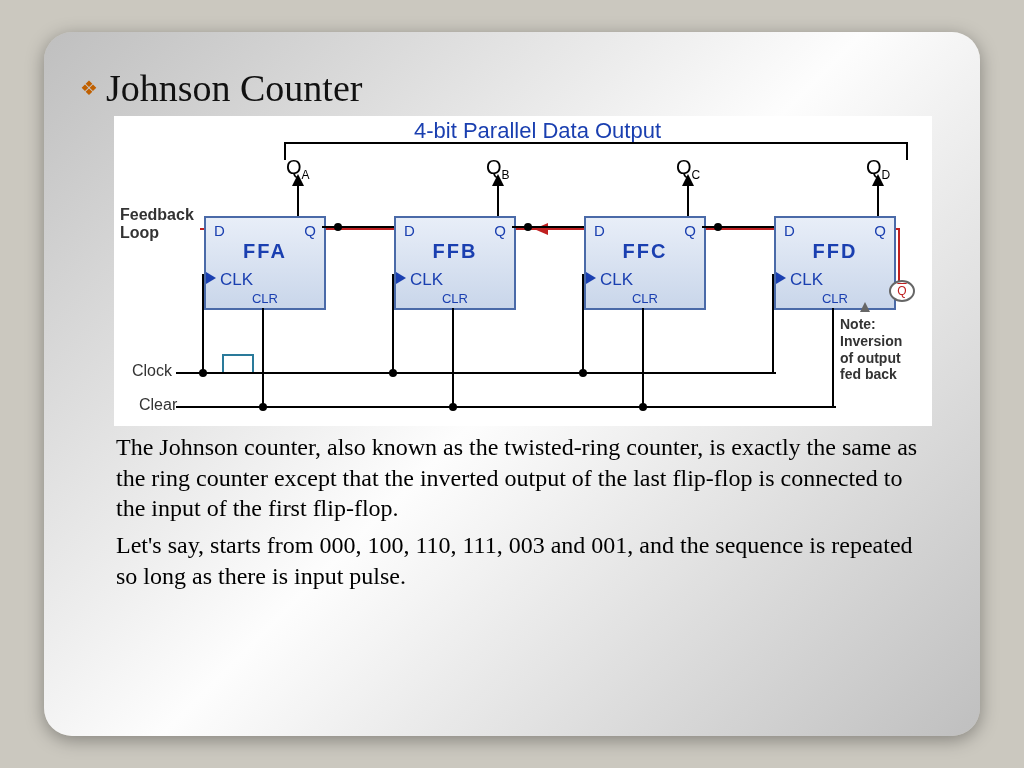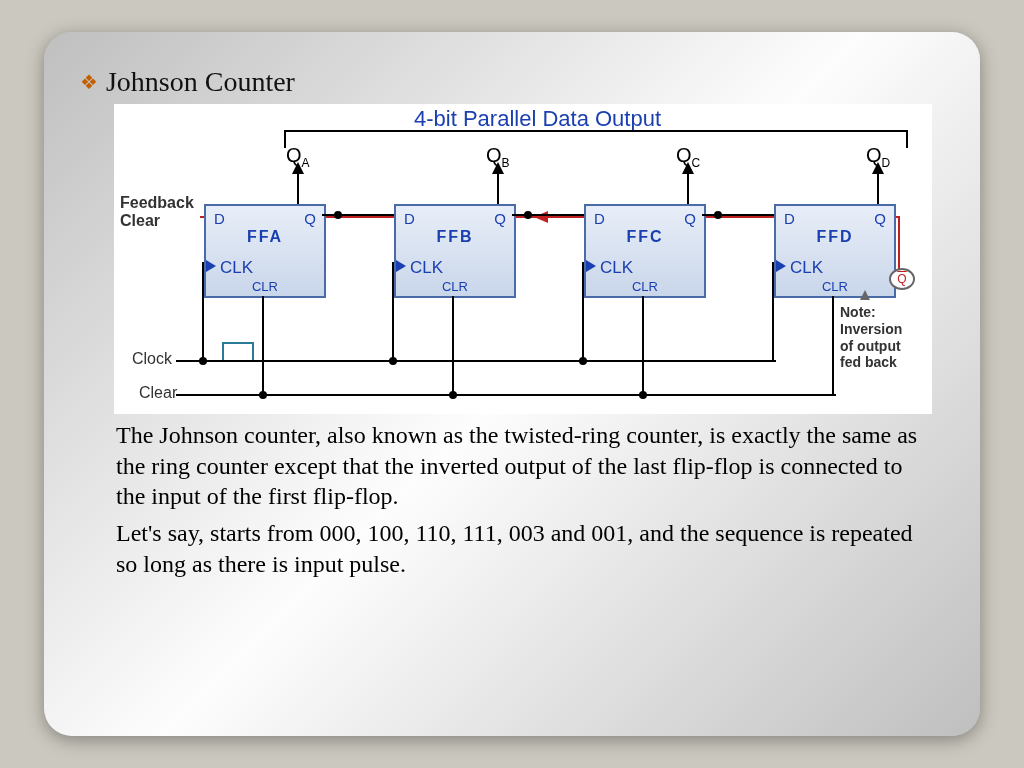--- a/index.html
+++ b/index.html
@@ -1,31 +1,31 @@
 <!DOCTYPE html>
 <html><head>
 <meta charset="utf-8">
 <style>
   html,body{margin:0;padding:0;width:1024px;height:768px;background:#cbc8bf;font-family:Georgia,'Times New Roman',serif;}
   .slide{position:absolute;left:44px;top:32px;width:936px;height:704px;border-radius:28px;background:linear-gradient(135deg,#bfbfbf 0%,#fdfdfd 50%,#bfbfbf 100%);box-shadow:0 4px 18px rgba(0,0,0,.35);}
   .inner{position:absolute;left:22px;top:22px;right:22px;bottom:22px;}
   .title-row{display:flex;align-items:center;gap:8px;margin:12px 0 6px 14px;}
   .bullet{color:#c06000;font-size:20px;line-height:1;}
-  .title{font-size:28px;color:#111;}
+  .title{font-size:38px;color:#111;}
   .diagram{background:#fff;margin:0 26px 0 48px;height:310px;position:relative;font-family:Arial,Helvetica,sans-serif;}
   .hdr{position:absolute;left:300px;top:2px;color:#1a3fb0;font-size:22px;}
   .bracket{position:absolute;left:170px;top:26px;width:620px;height:16px;border:2px solid #000;border-bottom:none;}
   .qlab{position:absolute;top:40px;font-size:20px;color:#000;}
   .qlab sub{font-size:12px;}
   .arrow-up{position:absolute;top:58px;width:0;height:0;border-left:6px solid transparent;border-right:6px solid transparent;border-bottom:12px solid #000;}
   .vline{position:absolute;top:70px;width:2px;height:30px;background:#000;}
   .ff{position:absolute;top:100px;width:118px;height:90px;border:2px solid #4a6aa8;background:linear-gradient(#e8eef8,#c9d6ea);}
   .ff .lab-d{position:absolute;left:8px;top:4px;font-size:15px;color:#1a3fb0;}
   .ff .lab-q{position:absolute;right:8px;top:4px;font-size:15px;color:#1a3fb0;}
-  .ff .name{position:absolute;width:100%;text-align:center;top:22px;font-size:16px;color:#1a3fb0;font-weight:bold;letter-spacing:2px;}
+  .ff .name{position:absolute;width:100%;text-align:center;top:22px;font-size:20px;color:#1a3fb0;font-weight:bold;letter-spacing:2px;}
   .ff .clk{position:absolute;left:8px;top:52px;font-size:17px;color:#1a3fb0;}
   .ff .clr{position:absolute;width:100%;text-align:center;bottom:2px;font-size:13px;color:#1a3fb0;}
   .ff .tri{position:absolute;left:0;top:54px;width:0;height:0;border-top:6px solid transparent;border-bottom:6px solid transparent;border-left:10px solid #1a3fb0;}
   .hline{position:absolute;height:2px;background:#000;}
   .hline.red{background:#c02020;}
   .sig{position:absolute;font-size:16px;color:#333;}
   .dot{position:absolute;width:8px;height:8px;background:#000;border-radius:50%;}
   .clockpulse{position:absolute;left:108px;top:238px;width:28px;height:16px;border:2px solid #2a7a9a;border-bottom:none;}
   .qbar{position:absolute;width:22px;height:18px;border:2px solid #666;border-radius:50%;background:#fff;display:flex;align-items:center;justify-content:center;font-size:12px;color:#c02020;}
   .note{position:absolute;right:2px;top:200px;width:90px;font-size:14px;color:#333;line-height:1.2;font-weight:bold;}
@@ -57,21 +57,21 @@
 
       <div class="qlab" style="left:562px"><span>Q</span><sub>C</sub></div>
       <div class="arrow-up" style="left:568px"></div>
       <div class="vline" style="left:573px"></div>
 
       <div class="qlab" style="left:752px"><span>Q</span><sub>D</sub></div>
       <div class="arrow-up" style="left:758px"></div>
       <div class="vline" style="left:763px"></div>
 
       <div class="sig" style="left:6px;top:90px;white-space:pre;color:#333;font-weight:bold">Feedback
-Clear</div>
+Loop</div>
       <div class="hline red" style="left:86px;top:112px;width:700px"></div>
       <div class="fb-arrow" style="left:420px;top:107px"></div>
       <div style="position:absolute;left:86px;top:112px;width:2px;height:0px;background:#c02020"></div>
       <div style="position:absolute;left:784px;top:112px;width:2px;height:62px;background:#c02020"></div>
 
       <div class="ff" style="left:90px">
         <span class="lab-d">D</span>
         <span class="lab-q">Q</span>
         <span class="name">FFA</span>
         <span class="tri"></span>

